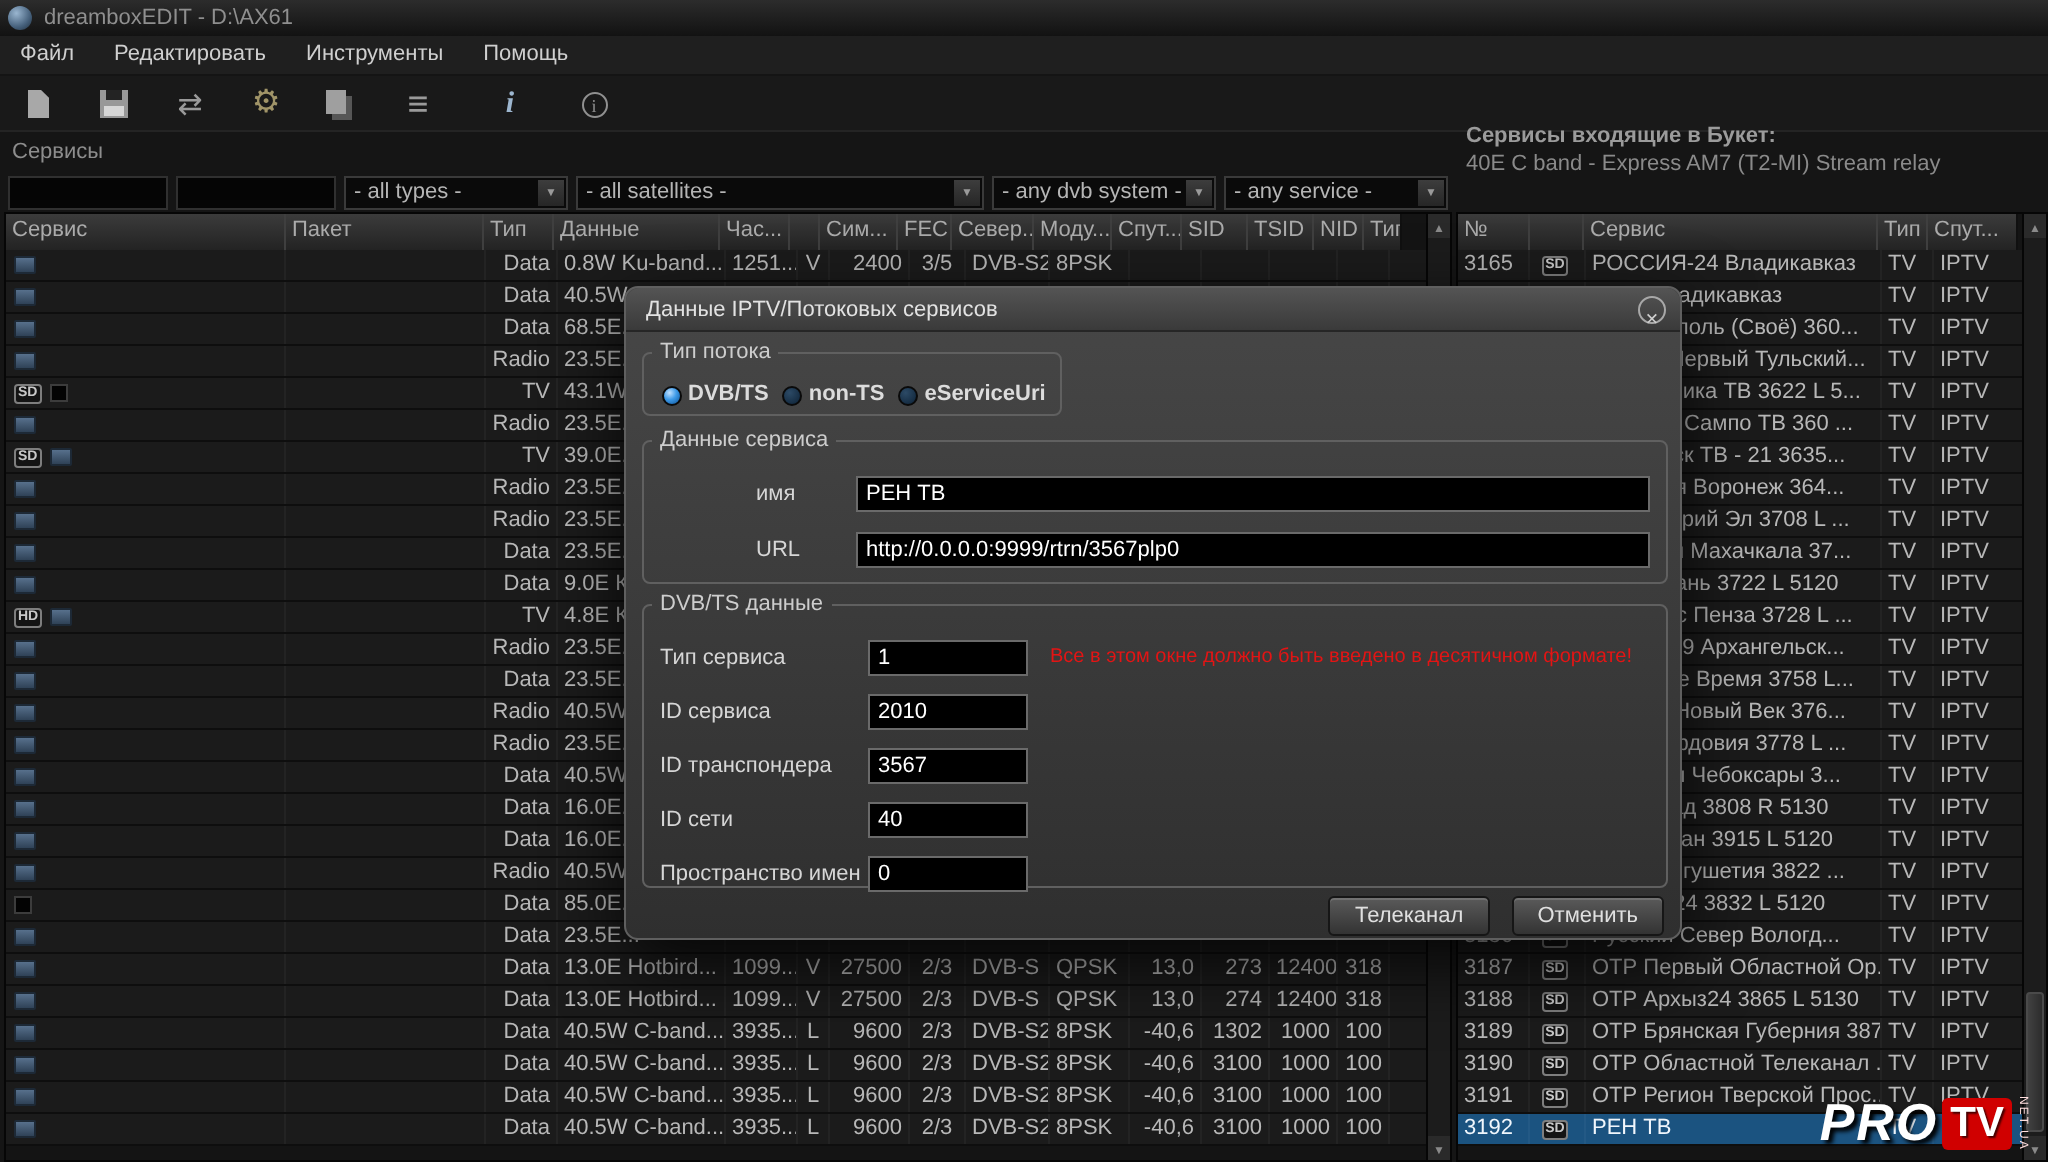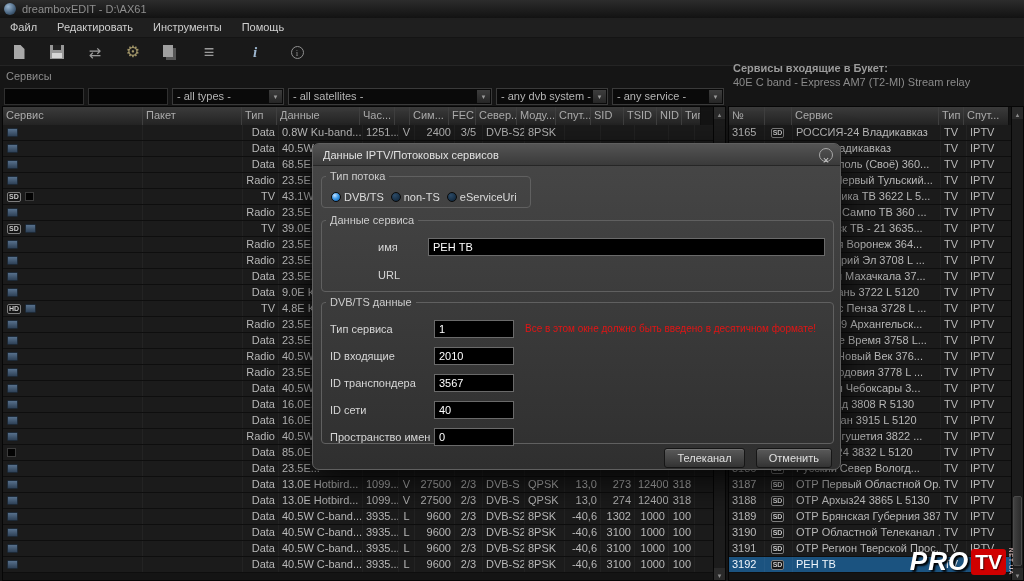--- a/index.html
+++ b/index.html
@@ -81,21 +81,21 @@
   #dialog-close { position:absolute; right:7px; top:4px; width:14px; height:14px; border:1px solid #a8a8a8;
                   border-radius:50%; text-align:center; }
   #dialog-close::before { content:"×"; color:#cfcfcf; font-size:11px; line-height:12px; }
   fieldset.grp { position:absolute; border:1px solid #606060; border-radius:4px; padding:0; }
   fieldset.grp legend { color:#cdcdcd; padding:0 4px; margin-left:4px; }
   #grp-stream { left:8px; top:26px; width:210px; height:38px; }
   #grp-ref { left:224px; top:26px; width:297px; height:38px; }
   #grp-service { left:8px; top:70px; width:513px; height:78px; }
   #grp-dvb { left:8px; top:152px; width:513px; height:148px; }
   #radio-group { position:absolute; left:2px; top:9px; right:0; display:flex; }
-  .radio-opt { display:flex; align-items:center; margin-left:7px; }
+  .radio-opt { display:flex; align-items:flex-end; margin-left:7px;font-weight:bold; }
   .rb { width:10px; height:10px; border-radius:50%; border:1px solid #0a0a0a; margin-right:3px;
         background:radial-gradient(circle at 35% 30%,#2c4a66,#0d2236); }
   .rb.sel { background:radial-gradient(circle at 35% 30%,#bfe0ff 0%,#3d9ae8 45%,#0b4f93 100%); }
   .radio-label { color:#dcdcdc; white-space:nowrap; }
   #ref-value { position:absolute; left:10px; top:13px; color:#e6e6e6; }
   .fld-row { position:absolute; left:8px; right:8px; height:18px;margin-left:48px; }
   .fld-label { position:absolute; left:0; top:3px; color:#d6d6d6; }
   .fld-input { position:absolute; left:50px; right:0; height:18px; background:#000; border:1px solid #6a6a6a;
                color:#fff; font:11px "Liberation Sans",sans-serif; padding:0 4px; }
   .dvb-row { position:absolute; left:8px; right:8px; height:18px; }
@@ -919,33 +919,34 @@
 
 
     <fieldset class="grp" id="grp-service">
       <legend>Данные сервиса</legend>
       <div class="fld-row" style="top:12px">
         <span class="fld-label">имя</span>
         <input class="fld-input" value="РЕН ТВ" style="">
       </div>
       <div class="fld-row" style="top:40px">
         <span class="fld-label">URL</span>
+        <input class="fld-input" value="http://0.0.0.0:9999/rtrn/3567plp0" style="">
       </div>
     </fieldset>
 
     <fieldset class="grp" id="grp-dvb">
       <legend>DVB/TS данные</legend>
       <div id="dvb-fields">
           <div class="dvb-row" style="top: 12px;">
             <span class="fld-label">Тип сервиса</span>
             <input class="dvb-input" value="1" style="">
             <span class="dvb-warning">Все в этом окне должно быть введено в десятичном формате!</span>
           </div>
           <div class="dvb-row" style="top: 39px;">
-            <span class="fld-label">ID входящие</span>
+            <span class="fld-label">ID сервиса</span>
             <input class="dvb-input" value="2010" style="">
           </div>
           <div class="dvb-row" style="top: 66px;">
             <span class="fld-label">ID транспондера</span>
             <input class="dvb-input" value="3567" style="">
           </div>
           <div class="dvb-row" style="top: 93px;">
             <span class="fld-label">ID сети</span>
             <input class="dvb-input" value="40" style="">
           </div>

